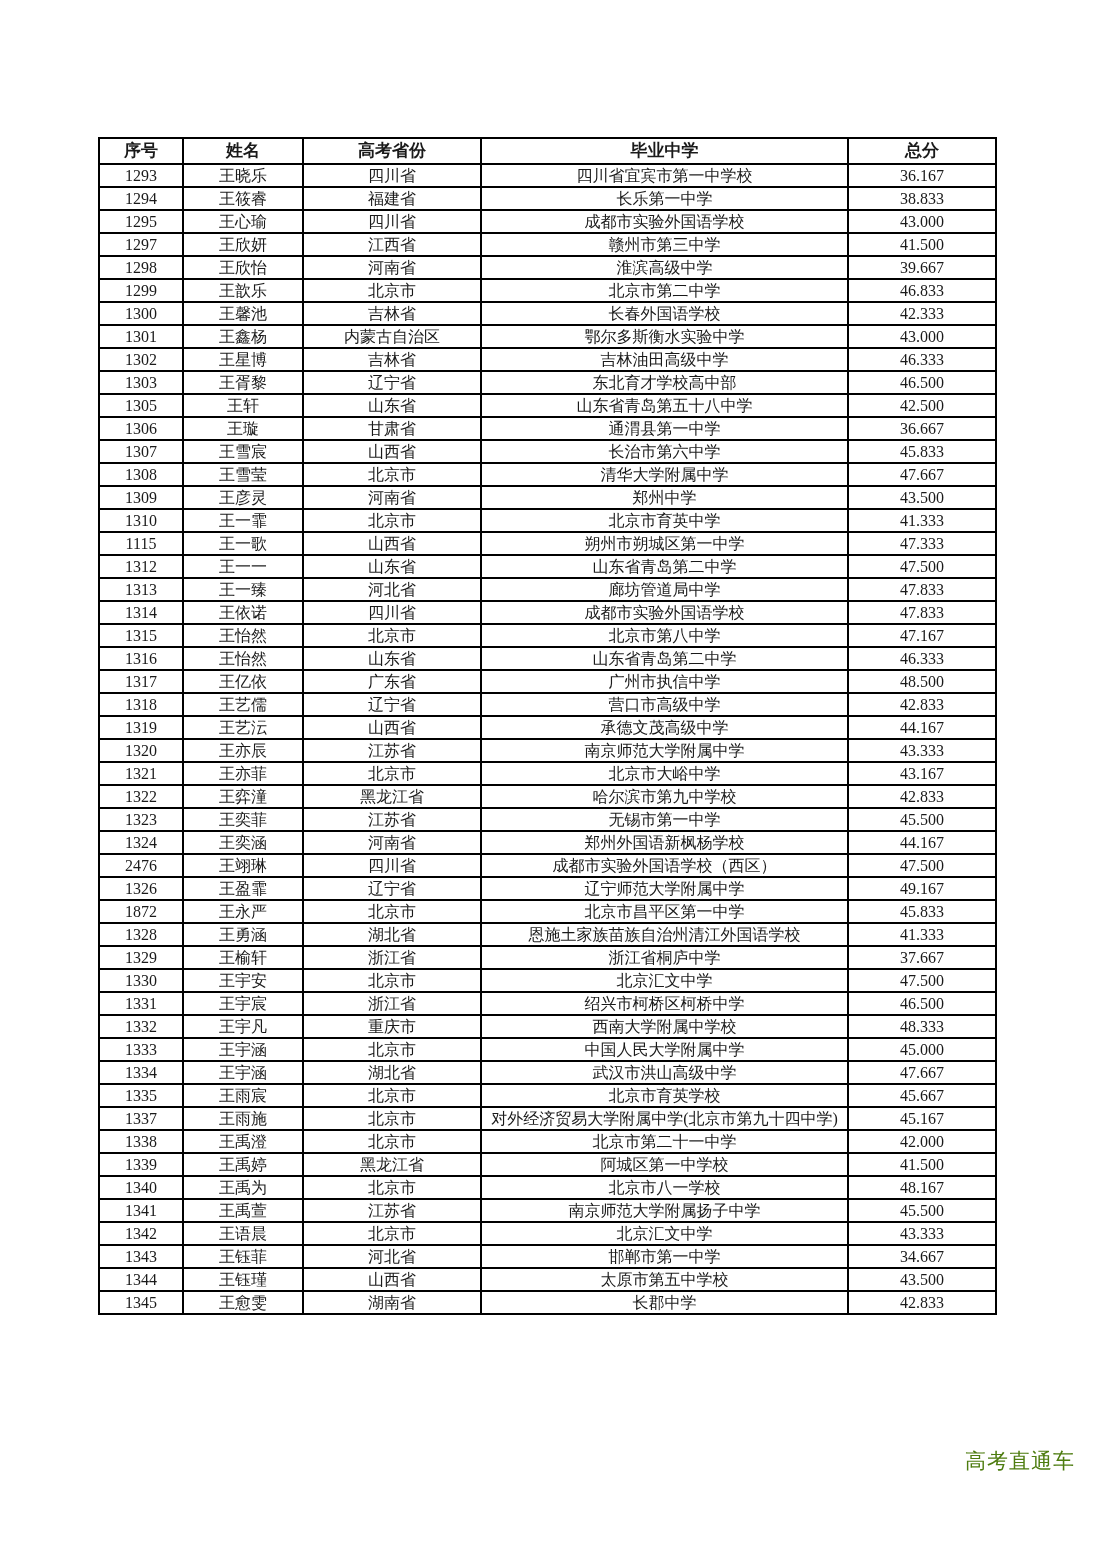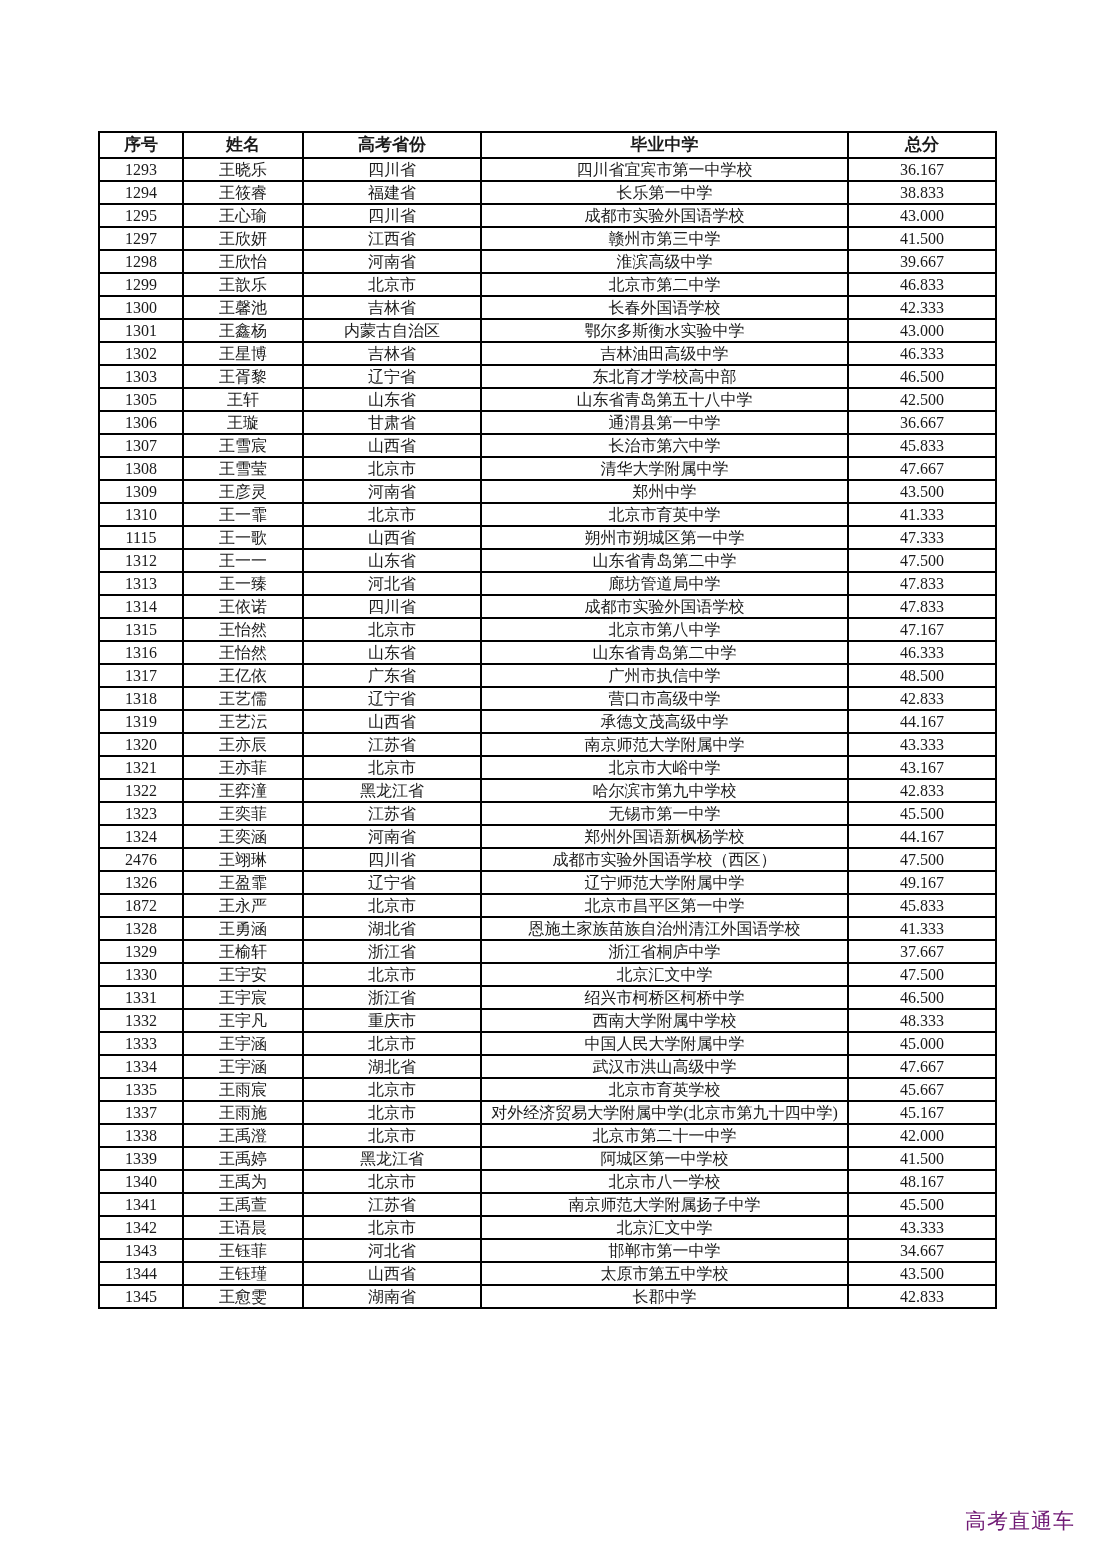--- a/index.html
+++ b/index.html
@@ -12,21 +12,21 @@
     width: 1102px;
     height: 1559px;
     background: #ffffff;
     font-family: "Liberation Serif", "DejaVu Serif", serif;
     color: #1a1a1a;
     overflow: hidden;
   }
   table.results {
     position: absolute;
     left: 98px;
-    top: 131px;
+    top: 137px;
     width: 897px;
     border-collapse: collapse;
     table-layout: fixed;
     padding-left: 24px;
   }
   table.results th,
   table.results td {
     border: 2px solid #000000;
     text-align: center;
     vertical-align: middle;
@@ -44,23 +44,23 @@
     line-height: 24px;
   }
   .col-serial  { width: 84px; }
   .col-name    { width: 120px; }
   .col-prov    { width: 178px; }
   .col-school  { width: 367px; }
   .col-score   { width: 148px; }
   .watermark {
     position: absolute;
     right: 27px;
-    top: 1507px;
+    top: 1447px;
     font-size: 21px;
-    color: #701a75;
+    color: #4d7c0f;
     letter-spacing: 1px;
     text-shadow: 1px 1px 0 #ffffff;
     font-family: "Liberation Serif", "DejaVu Serif", serif;
   }
 </style>
 </head>
 <body>
 
 <div class="page">
 

